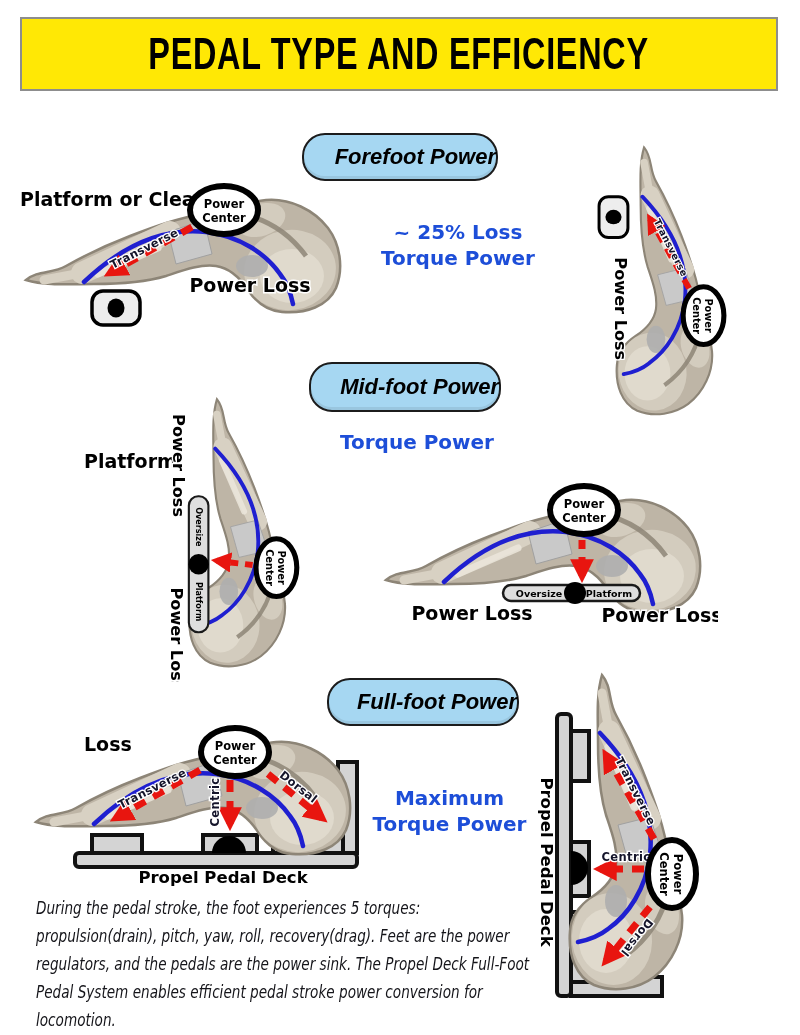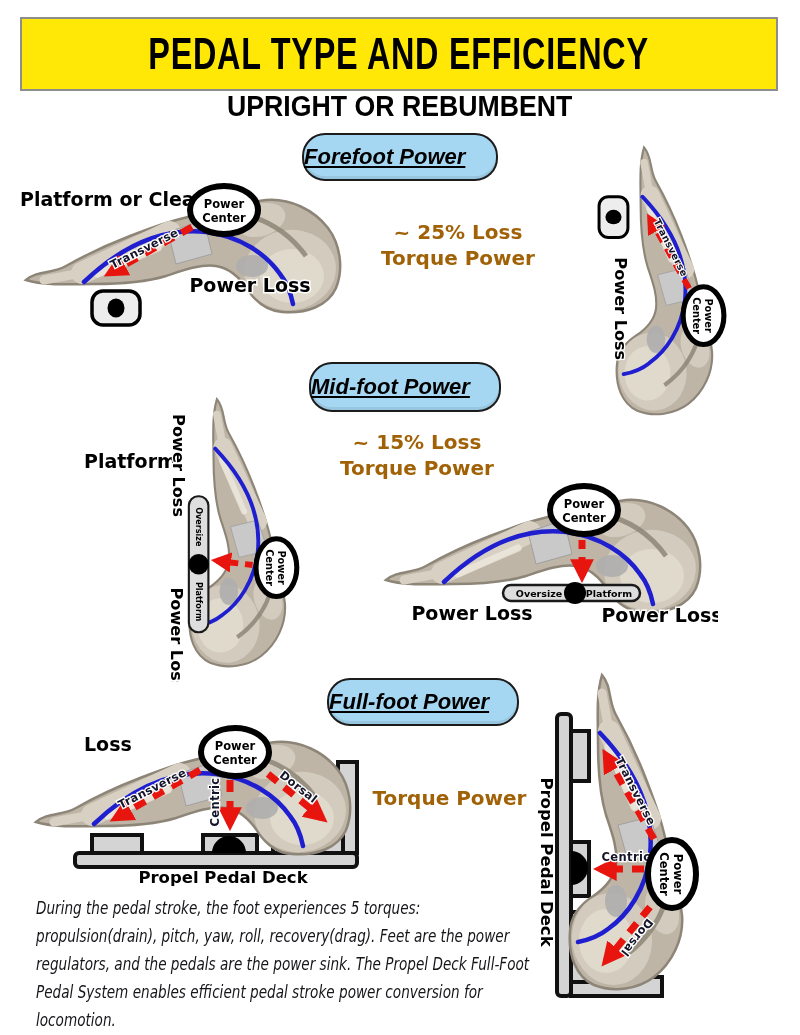--- a/index.html
+++ b/index.html
@@ -11,26 +11,26 @@
   .banner{left:20px;top:17px;width:754px;height:70px;background:#ffe805;
           border:2px solid #8d8d8d;display:flex;align-items:center;justify-content:center;}
   .banner-text{font:bold 45px "Liberation Sans",sans-serif;color:#000;white-space:nowrap;
                transform:scaleX(.72);letter-spacing:1px;}
   .subtitle{left:0;top:90px;width:800px;text-align:center;}
   .subtitle span{display:inline-block;font:bold 29px "Liberation Sans",sans-serif;color:#000;
                  transform:scaleX(.92);white-space:nowrap;}
 
   
   .pill{background:#a6d7f2;border:2.5px solid #1c1c1c;border-radius:23px;
-        display:flex;align-items:center;justify-content:flex-start;
+        display:flex;align-items:center;justify-content:flex-end;
         font:italic bold 22px "Liberation Sans",sans-serif;color:#000;
-        box-shadow:inset 0 -3px 0 rgba(0,0,0,.08);text-decoration:underline;}
+        box-shadow:inset 0 -3px 0 rgba(0,0,0,.08);}
 
   .heading{font:bold 19px "DejaVu Sans",sans-serif;color:#000;white-space:nowrap;}
-  .red-note{color:#a16207;font:bold 20px "DejaVu Sans",sans-serif;text-align:center;
+  .red-note{color:#1d4ed8;font:bold 20px "DejaVu Sans",sans-serif;text-align:center;
             line-height:26px;white-space:nowrap;}
 
   
   .footer{left:36px;top:894px;font:italic 17px "DejaVu Sans",sans-serif;color:#15151a;
           transform:scaleX(.8);transform-origin:left top;line-height:28px;}
   .footer div{white-space:nowrap;}
 
   
   .diag{position:absolute;}
   .rotwrap{position:absolute;}
@@ -82,48 +82,45 @@
       <g id="pedalIcon">
         <rect x="-24" y="-17" width="48" height="34" rx="11" fill="#ededed" stroke="#000" stroke-width="3.5"></rect>
         <ellipse rx="8.5" ry="9.5" fill="#000"></ellipse>
       </g>
     </defs>
   </svg>
 
   <div class="abs banner">
     <span class="banner-text">PEDAL TYPE AND EFFICIENCY</span>
   </div>
-  <div class="abs subtitle">
-    <span>UPRIGHT OR REBUMBENT</span>
-  </div>
 
   <div class="abs pill" style="left:302px;top:133px;width:192px;height:44px">
     <span>Forefoot Power</span>
   </div>
   <div class="abs pill" style="left:327px;top:678px;width:188px;height:44px">
     <span>Full-foot Power</span>
   </div>
   <div class="abs pill" style="left:309px;top:362px;width:188px;height:46px">
     <span>Mid-foot Power</span>
   </div>
 
   <div class="abs heading" style="left:20px;top:188px">Platform or Cleat</div>
   <div class="abs red-note" style="left:348px;top:219px;width:220px">
     <div>~ 25% Loss</div>
     <div>Torque Power</div>
   </div>
 
   <div class="abs heading" style="left:84px;top:450px">Platform</div>
   <div class="abs red-note" style="left:322px;top:429px;width:190px">
-    <div>~ 15% Loss</div>
     <div>Torque Power</div>
   </div>
 
   <div class="abs heading" style="left:84px;top:733px">Loss</div>
   <div class="abs red-note" style="left:372px;top:785px;width:155px">
+    <div>Maximum</div>
     <div>Torque Power</div>
   </div>
 
   <svg class="diag" style="left:18px;top:170px" width="340" height="166" viewBox="0 0 340 166">
     <use href="#footBase"></use>
     <line class="dash" x1="174" y1="57" x2="92" y2="103" marker-end="url(#arrowRed)"></line>
     <text class="mini" x="128" y="82" text-anchor="middle" transform="rotate(-27 128 82)">Transverse</text>
     <use href="#powerCenter" transform="translate(206,40)"></use>
     <use href="#pedalIcon" transform="translate(98,138)"></use>
     <text class="pl" x="232" y="122" text-anchor="middle">Power Loss</text>

